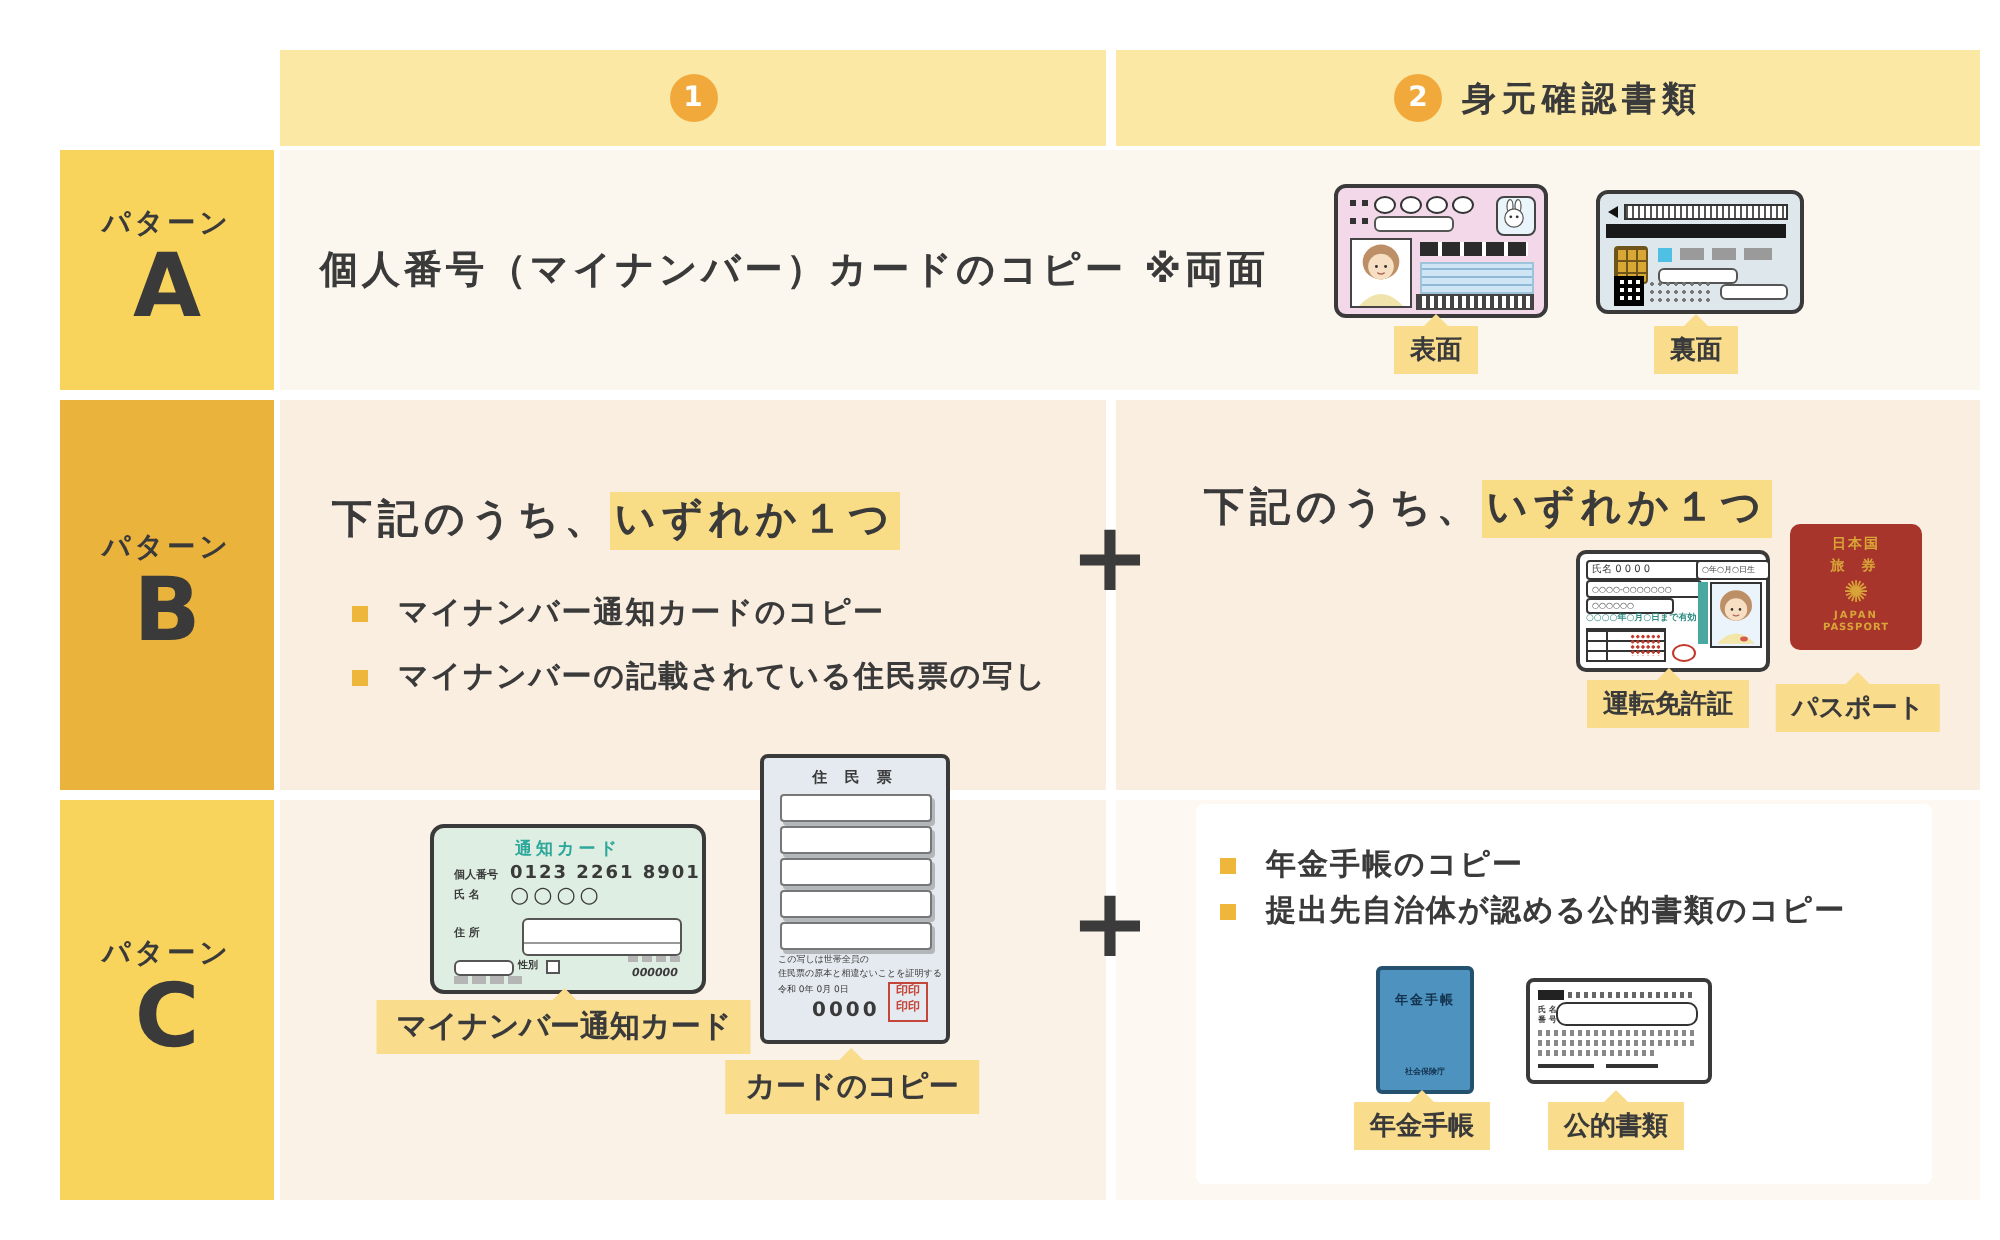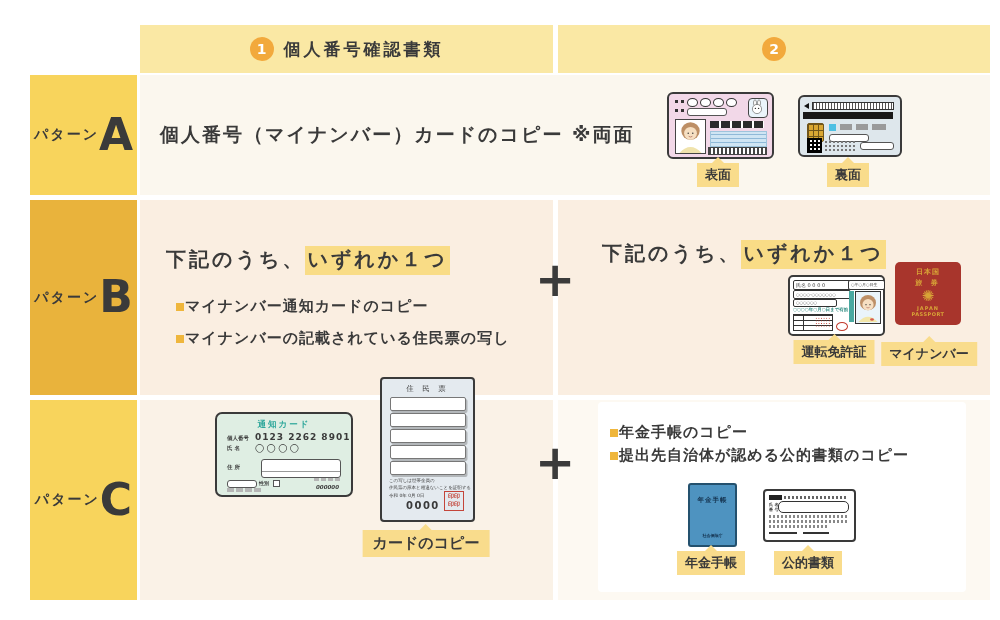--- a/index.html
+++ b/index.html
@@ -7,37 +7,37 @@
          font-family:"DejaVu Sans",sans-serif;color:#3a3a3a;overflow:hidden;}
   .abs{position:absolute;}
 
   
   .hdr{background:#FAE8A4;display:flex;align-items:center;justify-content:center;gap:10px;}
   .hdr .num{width:24px;height:24px;border-radius:50%;background:#F2A93C;color:#fff;
             font-weight:bold;font-size:14px;display:flex;align-items:center;justify-content:center;flex:none;}
   .hdr .t{font-size:17px;font-weight:bold;letter-spacing:3px;}
 
   
-  .side{display:flex;flex-direction:row;align-items:center;justify-content:center;}
+  .side{display:flex;flex-direction:column;align-items:center;justify-content:center;}
   .side .p{font-size:14px;font-weight:bold;letter-spacing:2px;}
   .side .l{font-size:44px;font-weight:bold;line-height:1.05;}
   .sA,.sC{background:#F8D45C;}
   .sB{background:#E9B33C;}
 
   
   .rowA{background:#FBF7EE;}
   .rowB{background:#FAEEE1;}
   .rowCL{background:#FAF2E7;}
   .rowCR{background:#FDF9F2;}
   .whitebox{background:#ffffff;border-radius:4px;}
 
   .bigtext{font-size:19px;font-weight:bold;letter-spacing:2px;}
   .ctitle{font-size:20px;font-weight:bold;letter-spacing:3px;white-space:nowrap;}
   .hl{background:#F9DC86;padding:1px 2px 4px 2px;}
-  .bullet{display:flex;align-items:center;gap:1px;font-size:15px;font-weight:bold;
+  .bullet{display:flex;align-items:center;gap:15px;font-size:15px;font-weight:bold;
           letter-spacing:1px;white-space:nowrap;}
   .bsq{width:8px;height:8px;background:#EFB63C;flex:none;}
   .plus{font-size:48px;font-weight:800;color:#3b3b3b;line-height:1;transform:translate(-50%,-50%);}
 
   
   .tag{position:absolute;background:#F9DC8C;font-weight:bold;font-size:13px;padding:3px 8px;
        white-space:nowrap;transform:translateX(-50%);}
   .tag::before{content:"";position:absolute;top:-6px;left:50%;margin-left:-6px;
        border-left:6px solid transparent;border-right:6px solid transparent;
        border-bottom:6px solid #F9DC8C;}
@@ -64,24 +64,24 @@
         border-radius:2px;box-shadow:1.5px 2px 0 rgba(90,90,90,.35);}
   .tinytxt{line-height:1.3;white-space:nowrap;}
 </style>
 </head>
 <body>
 
 <div class="stage">
 
   <div class="abs hdr" style="left:140px;top:25px;width:413px;height:48px">
     <span class="num">1</span>
-    <span class="t">個人番号確認書類</span>
   </div>
   <div class="abs hdr" style="left:558px;top:25px;width:432px;height:48px">
     <span class="num">2</span>
+    <span class="t">身元確認書類</span>
   </div>
 
   <div class="abs side sA" style="left:30px;top:75px;width:107px;height:120px">
     <span class="p">パターン</span>
     <span class="l">A</span>
   </div>
   <div class="abs side sB" style="left:30px;top:200px;width:107px;height:195px">
     <span class="p">パターン</span>
     <span class="l">B</span>
   </div>
@@ -195,30 +195,30 @@
   </div>
   <div class="tag" style="left:834px;top:340px">運転免許証</div>
 
   <div class="abs pass" style="left:895px;top:262px;width:66px;height:63px;padding-top:5px;box-sizing:border-box">
     <span style="font-size:7px;font-weight:bold;letter-spacing:1px">日本国</span>
     <span style="font-size:7px;font-weight:bold;letter-spacing:3px;margin-top:1px">旅 券</span>
     <span style="font-size:15px;line-height:1.1">✺</span>
     <span style="font-size:5px;font-weight:bold;letter-spacing:1px">JAPAN</span>
     <span style="font-size:5px;font-weight:bold;letter-spacing:0.5px">PASSPORT</span>
   </div>
-  <div class="tag" style="left:929px;top:342px">マイナンバー</div>
+  <div class="tag" style="left:929px;top:342px">パスポート</div>
 
   <div class="abs rowCL" style="left:140px;top:400px;width:413px;height:200px"></div>
   <div class="abs rowCR" style="left:558px;top:400px;width:432px;height:200px"></div>
   <div class="abs whitebox" style="left:598px;top:402px;width:368px;height:190px"></div>
 
   <div class="abs ncard" style="left:215px;top:412px;width:134px;height:81px">
     <span class="abs" style="left:0;right:0;top:5px;text-align:center;font-size:8.5px;font-weight:bold;color:#2EA79B;letter-spacing:2px">通知カード</span>
     <span class="abs tinytxt" style="left:10px;top:21px;font-size:5.5px;font-weight:bold">個人番号</span>
-    <span class="abs tinytxt" style="left:38px;top:18px;font-size:9px;font-weight:bold;letter-spacing:1px">0123 2262 8901</span>
+    <span class="abs tinytxt" style="left:38px;top:18px;font-size:9px;font-weight:bold;letter-spacing:1px">0123 2261 8901</span>
     <span class="abs tinytxt" style="left:10px;top:31px;font-size:5.5px;font-weight:bold">氏 名</span>
     <span class="abs tinytxt" style="left:38px;top:27px;font-size:11px;font-weight:bold;letter-spacing:2px">○○○○</span>
     <span class="abs tinytxt" style="left:10px;top:50px;font-size:5.5px;font-weight:bold">住 所</span>
     <span class="abs" style="left:44px;top:45px;width:78px;height:17px;background:#fff;border:1px solid #555;border-radius:3px;background-image:linear-gradient(transparent 11px,#999 11px,#999 12px,transparent 12px)"></span>
     <span class="abs wbar" style="left:10px;top:66px;width:28px;height:6px"></span>
     <span class="abs tinytxt" style="left:42px;top:66px;font-size:5px;font-weight:bold">性別</span>
     <span class="abs" style="left:56px;top:66px;width:5px;height:5px;border:1px solid #555;background:#fff"></span>
     <span class="abs" style="left:10px;top:74px;display:flex;gap:2px">
         <i class="gsq" style="width:7px;height:4px"></i>
         <i class="gsq" style="width:7px;height:4px"></i>
@@ -226,23 +226,24 @@
         <i class="gsq" style="width:7px;height:4px"></i>
       </span>
     <span class="abs" style="left:97px;top:64px;display:flex;gap:2px">
         <i class="gsq" style="width:5px;height:3px"></i>
         <i class="gsq" style="width:5px;height:3px"></i>
         <i class="gsq" style="width:5px;height:3px"></i>
         <i class="gsq" style="width:5px;height:3px"></i>
       </span>
     <span class="abs tinytxt" style="left:99px;top:70px;font-size:5.5px;font-weight:bold;font-style:italic">000000</span>
   </div>
+  <div class="tag big" style="left:282px;top:500px">マイナンバー通知カード</div>
 
   <div class="abs jumin" style="left:380px;top:377px;width:91px;height:141px">
-    <span class="abs" style="left:0;right:0;top:5px;text-align:center;font-size:7.5px;font-weight:normal;letter-spacing:3px">住 民 票</span>
+    <span class="abs" style="left:0;right:0;top:5px;text-align:center;font-size:7.5px;font-weight:bold;letter-spacing:3px">住 民 票</span>
     <span class="jbar" style="top:18px"></span>
     <span class="jbar" style="top:34px"></span>
     <span class="jbar" style="top:50px"></span>
     <span class="jbar" style="top:66px"></span>
     <span class="jbar" style="top:82px"></span>
     <span class="abs tinytxt" style="left:7px;top:99px;font-size:4.5px">この写しは世帯全員の</span>
     <span class="abs tinytxt" style="left:7px;top:106px;font-size:4.5px">住民票の原本と相違ないことを証明する</span>
     <span class="abs tinytxt" style="left:7px;top:114px;font-size:4.5px">令和 0年 0月 0日</span>
     <span class="abs tinytxt" style="left:24px;top:120px;font-size:10px;font-weight:bold;letter-spacing:1.5px">0000</span>
     <span class="abs" style="left:62px;top:112px;width:18px;height:18px;border:1.5px solid #C4453A;color:#C4453A;font-size:6px;font-weight:bold;line-height:1.4;text-align:center">

